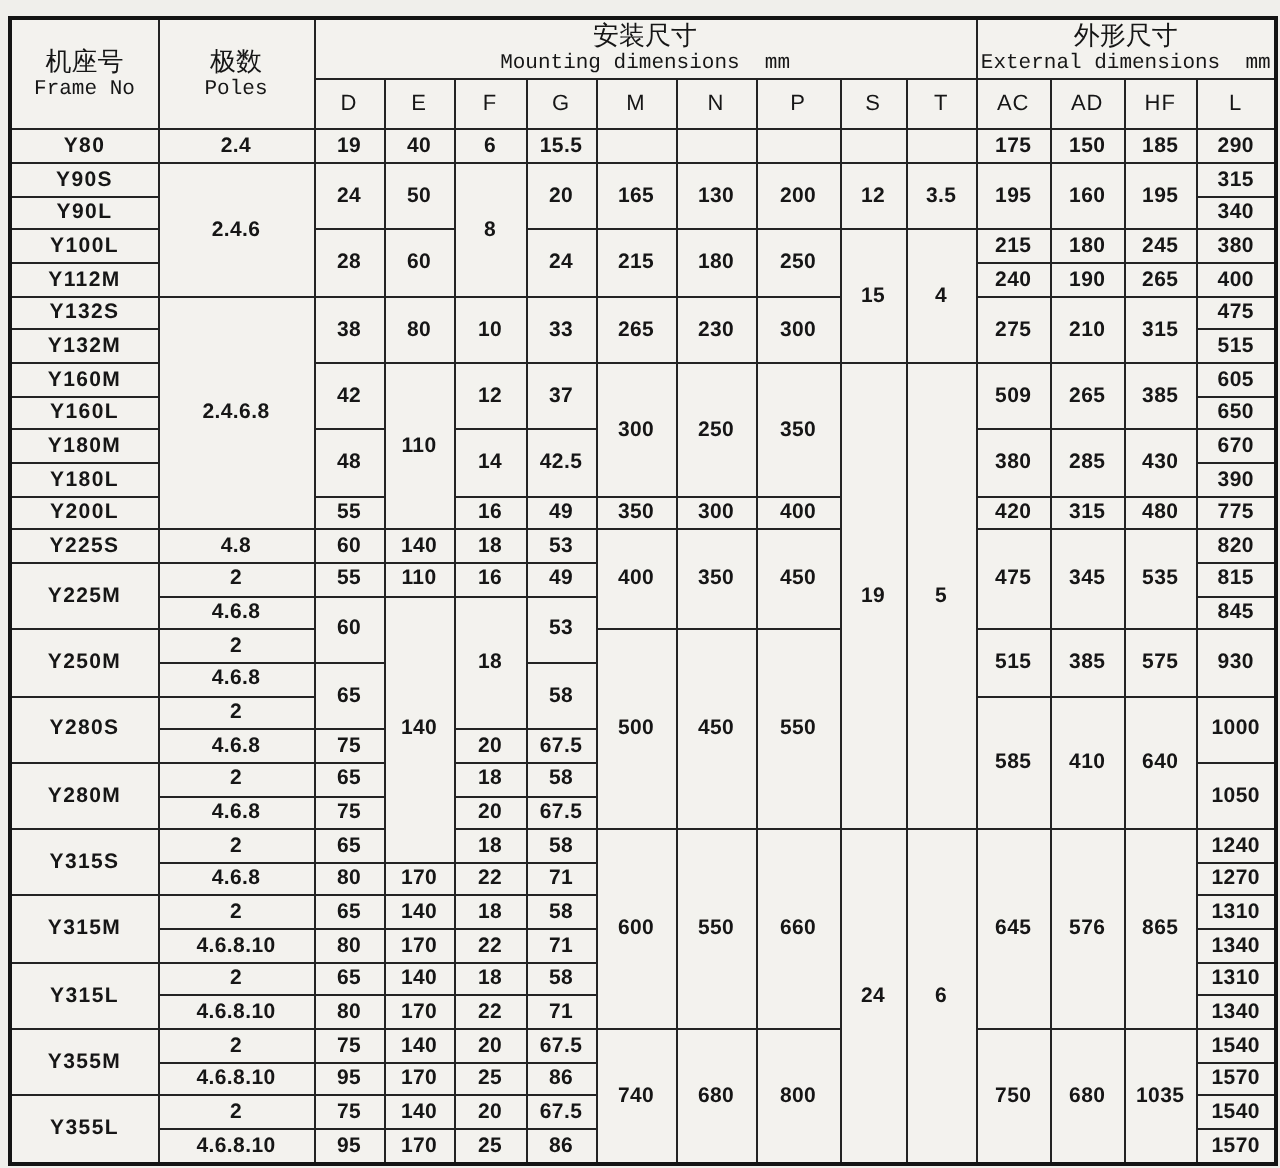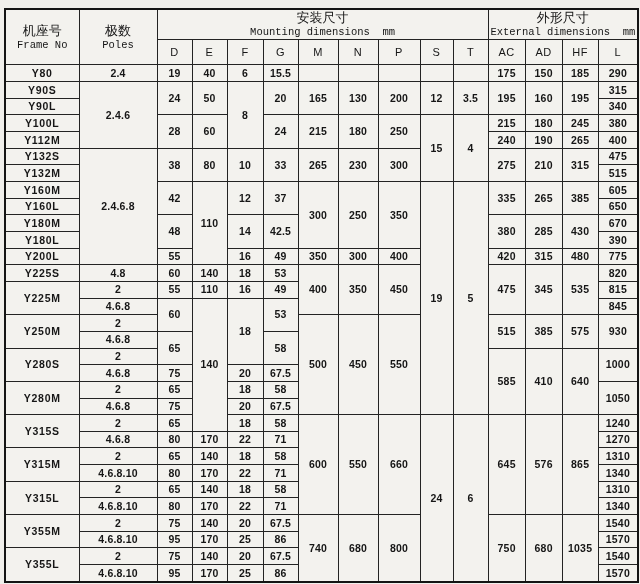--- a/index.html
+++ b/index.html
@@ -208,21 +208,21 @@
           <td class="frame">Y160M</td>
           <td rowspan="2">42</td>
           <td rowspan="5">110</td>
           <td rowspan="2">12</td>
           <td rowspan="2">37</td>
           <td rowspan="4">300</td>
           <td rowspan="4">250</td>
           <td rowspan="4">350</td>
           <td rowspan="14">19</td>
           <td rowspan="14">5</td>
-          <td rowspan="2">335</td>
+          <td rowspan="2">509</td>
           <td rowspan="2">265</td>
           <td rowspan="2">385</td>
           <td>605</td>
         </tr>
         <tr>
           <td class="frame">Y160L</td>
           <td>650</td>
         </tr>
         <tr>
           <td class="frame">Y180M</td>

